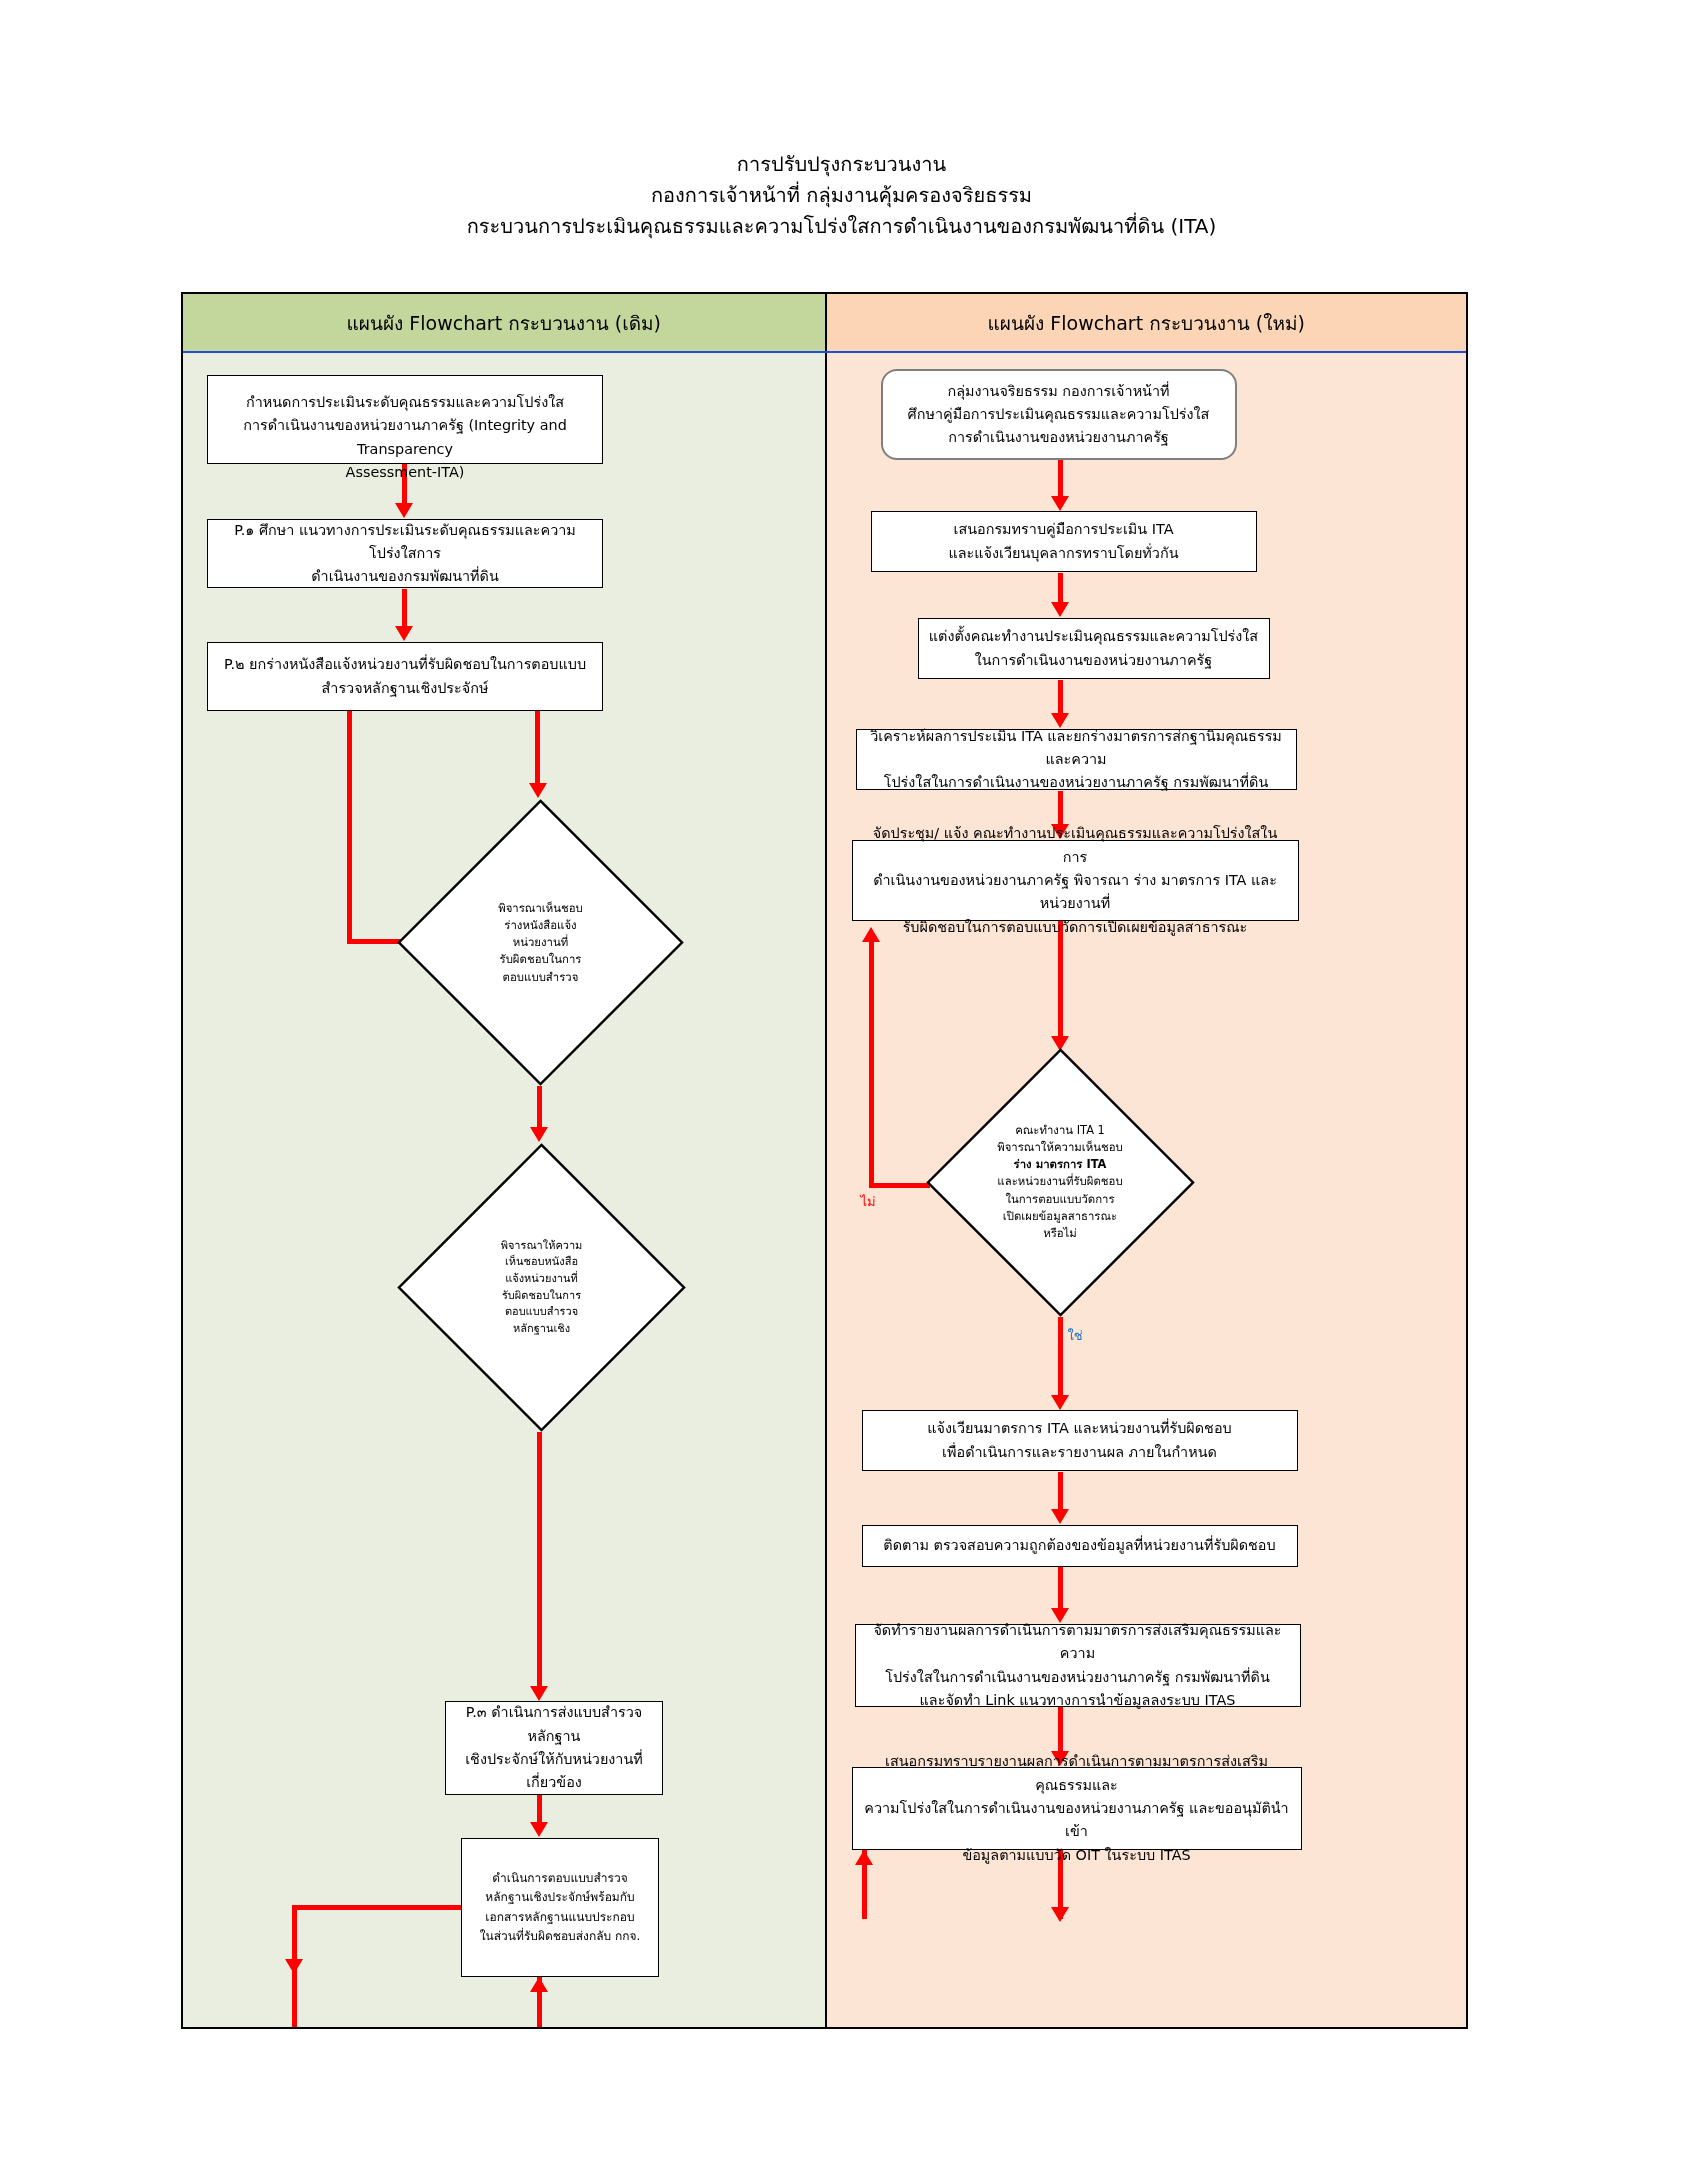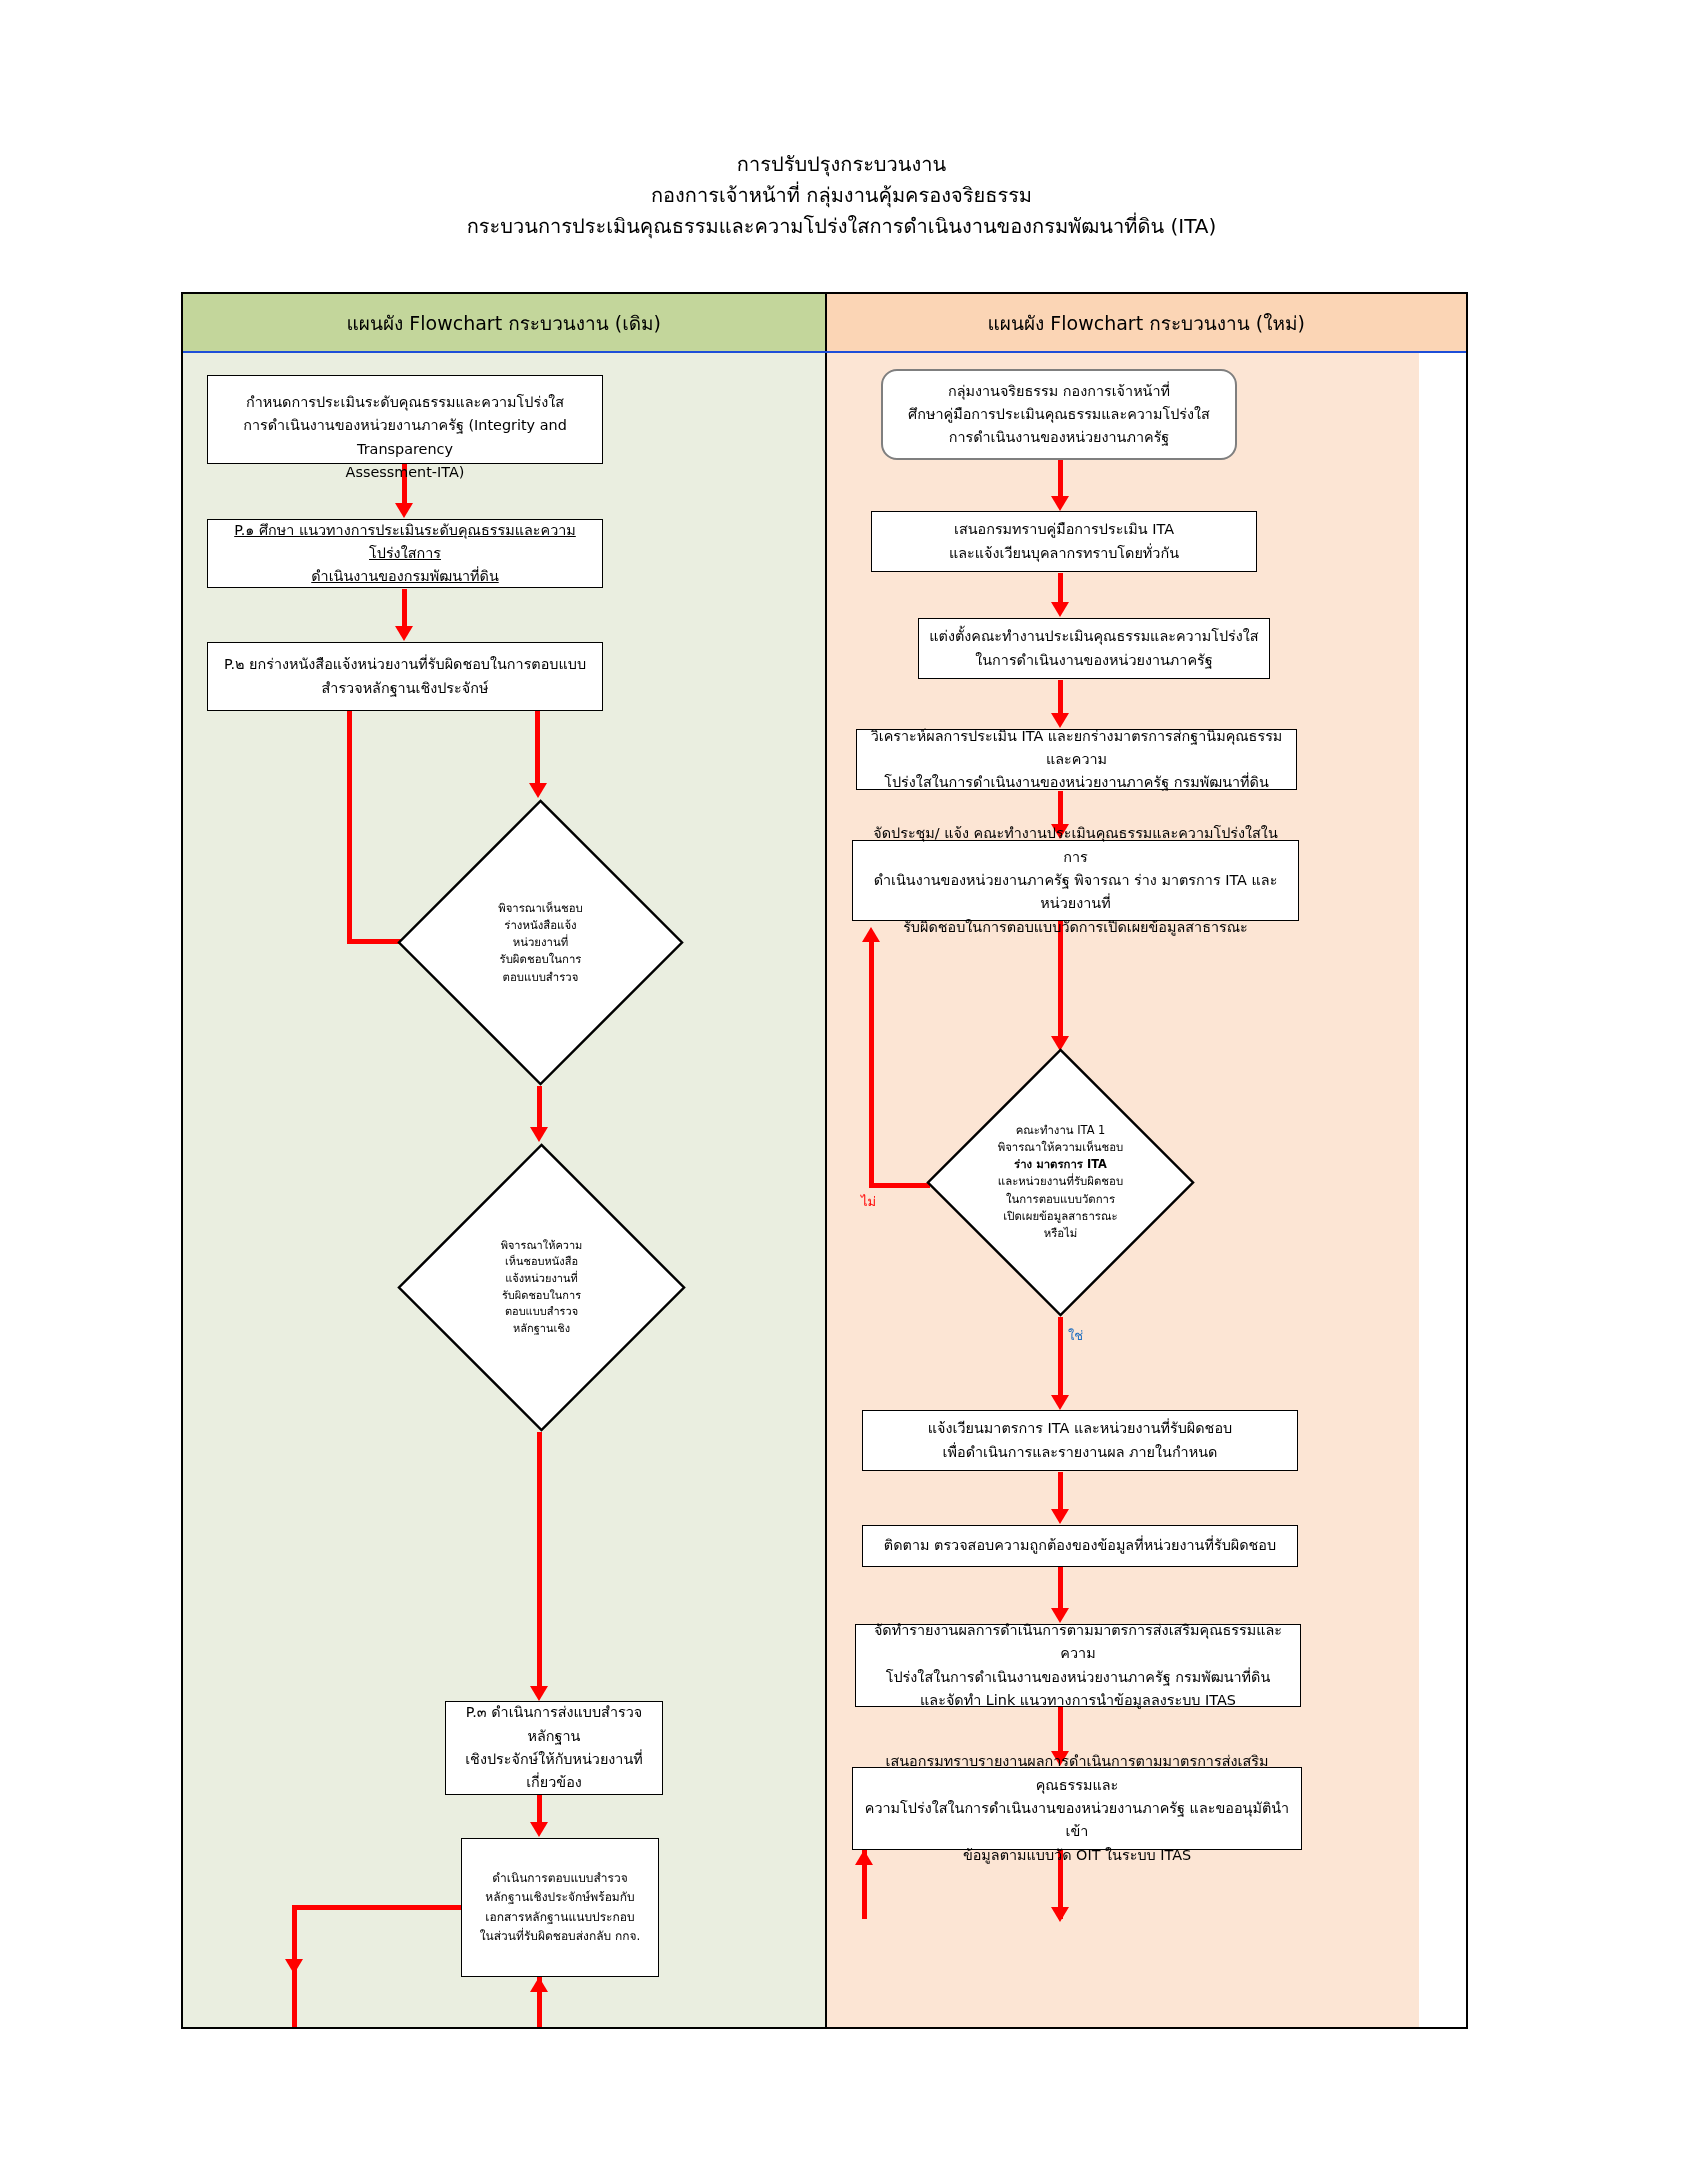--- a/index.html
+++ b/index.html
@@ -77,21 +77,21 @@
     position: relative;
     box-sizing: border-box;
     overflow: hidden;
   }
   #body-left {
     width: 644px;
     background: #eaeee0;
     border-right: 2px solid #000;
   }
   #body-right {
-    width: 592px;
+    width: 640px;
     background: #fce5d4;
   }
 
   
   .node {
     position: absolute;
     box-sizing: border-box;
     background: #ffffff;
     border: 1px solid #000000;
     display: flex;
@@ -190,21 +190,21 @@
 
       <div class="node" style="left:24px; top:22px; width:396px; height:89px;">
         <span style="white-space:pre-line;margin-top:36px;">กำหนดการประเมินระดับคุณธรรมและความโปร่งใส
 การดำเนินงานของหน่วยงานภาครัฐ (Integrity and Transparency
 Assessment-ITA)</span>
       </div>
       <div class="conn v" style="left:219px; top:111px; width:5px; height:44px;"></div>
       <div class="arrow-down" style="left:212px; top:150px;"></div>
 
       <div class="node" style="left:24px; top:166px; width:396px; height:69px;">
-        <span style="white-space:pre-line;text-decoration:underline;">P.๑ ศึกษา แนวทางการประเมินระดับคุณธรรมและความโปร่งใสการ
+        <span style="white-space:pre-line;">P.๑ ศึกษา แนวทางการประเมินระดับคุณธรรมและความโปร่งใสการ
 ดำเนินงานของกรมพัฒนาที่ดิน</span>
       </div>
       <div class="conn v" style="left:219px; top:236px; width:5px; height:42px;"></div>
       <div class="arrow-down" style="left:212px; top:273px;"></div>
 
       <div class="node" style="left:24px; top:289px; width:396px; height:69px;">
         <span style="white-space:pre-line;">P.๒ ยกร่างหนังสือแจ้งหน่วยงานที่รับผิดชอบในการตอบแบบ
 สำรวจหลักฐานเชิงประจักษ์</span>
       </div>
 

